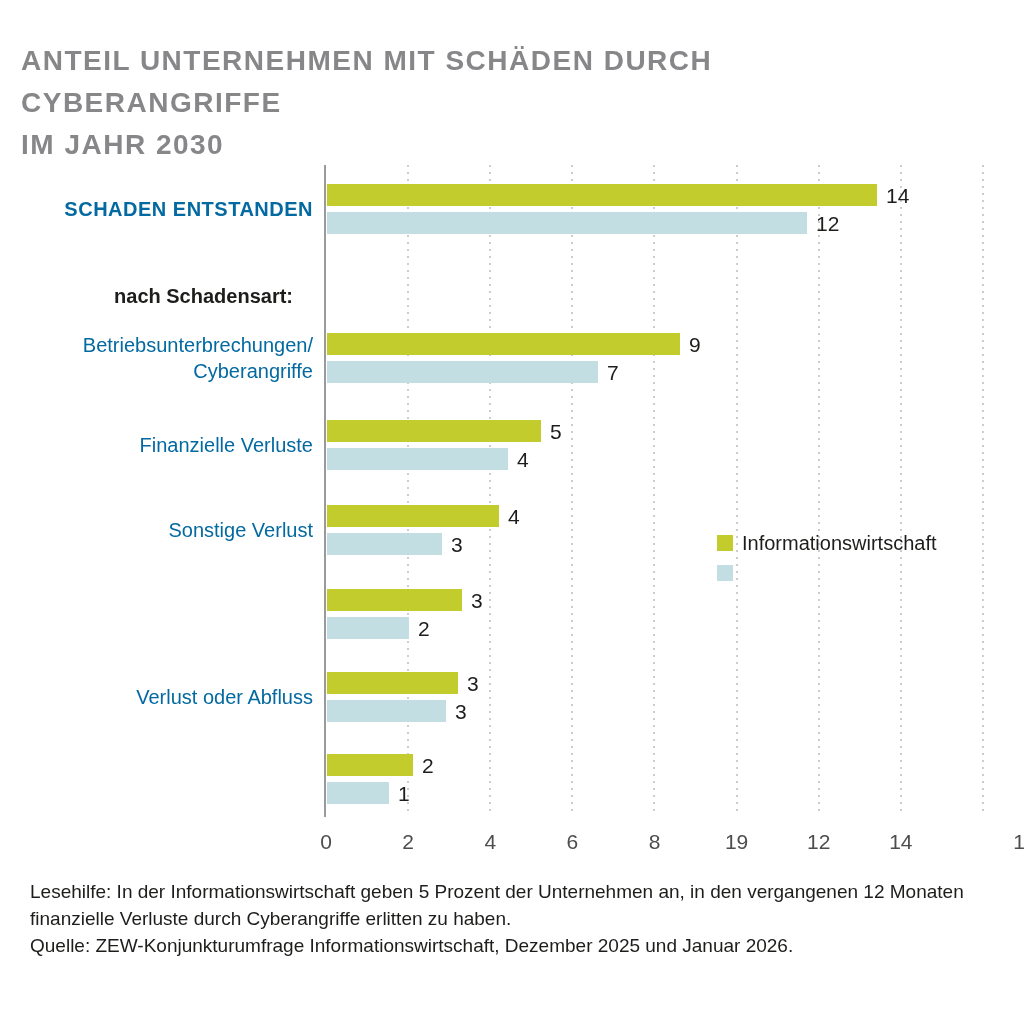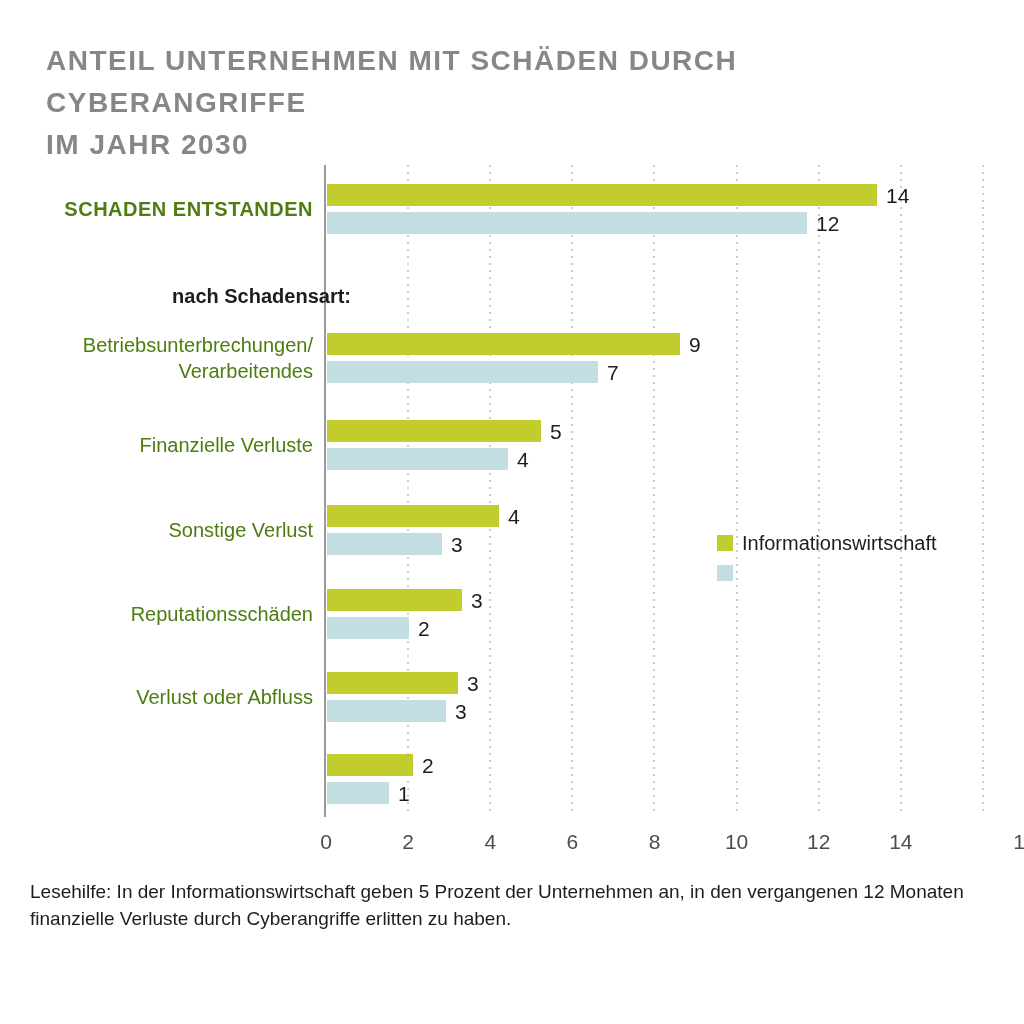--- a/index.html
+++ b/index.html
@@ -2,21 +2,21 @@
 <html style="--c-s1: #c3cc2d; --c-s2: #c2dee3; --c-title: #87878a; --c-axis: #9a9a9a; --c-grid: #cccccc; --c-tick: #4d4d4d;"><head>
 <meta charset="utf-8">
 <style>
   html,body{margin:0;padding:0;background:#ffffff;}
   .page{
     position:relative;width:1024px;height:1024px;background:#ffffff;overflow:hidden;
     font-family:"Liberation Sans",sans-serif;color:#1d1d1b;
   }
   
   .title{
-    position:absolute;left:46px;top:40px;width:960px;
+    position:absolute;left:21px;top:40px;width:960px;
     font-size:28px;font-weight:700;letter-spacing:1.5px;line-height:42px;
     color:var(--c-title);
   }
   
   .plot{position:absolute;left:0;top:0;width:1024px;height:1024px;}
   .axis-y{
     position:absolute;left:324px;top:165px;width:2px;height:652px;
     background:var(--c-axis);
   }
   .grid{
@@ -24,25 +24,25 @@
     background-image:repeating-linear-gradient(to bottom,var(--c-grid) 0 2px,transparent 2px 7px);
   }
   .bar{position:absolute;left:327px;height:22px;}
   .bar.s1{background:var(--c-s1);}
   .bar.s2{background:var(--c-s2);}
   .val{
     position:absolute;height:22px;line-height:23px;font-size:21px;color:#1d1d1b;
   }
   .cat{
     position:absolute;right:711px;text-align:right;transform:translateY(-50%);
-    font-size:20px;line-height:26px;color:#4d7c0f;white-space:nowrap;
+    font-size:20px;line-height:26px;color:#0369a1;white-space:nowrap;
   }
   .cat.bold{font-weight:700;letter-spacing:0.5px;}
   .section-header{
-    position:absolute;right:673px;top:296px;transform:translateY(-50%);
+    position:absolute;right:731px;top:296px;transform:translateY(-50%);
     font-size:20px;font-weight:700;color:#1d1d1b;white-space:nowrap;
   }
   .xtick{
     position:absolute;top:830px;transform:translateX(-50%);
     font-size:21px;color:var(--c-tick);
   }
   
   .legend{position:absolute;left:717px;top:528px;text-align:center;}
   .legend-item{display:flex;align-items:center;height:30px;}
   .swatch{width:16px;height:16px;margin-right:9px;flex:0 0 auto;}
@@ -67,63 +67,60 @@
   <div class="xtick" style="left: 326px;">0</div>
       <div class="grid" style="left: 407.12px;"></div>
       <div class="xtick" style="left: 408.12px;">2</div>
       <div class="grid" style="left: 489.24px;"></div>
       <div class="xtick" style="left: 490.24px;">4</div>
       <div class="grid" style="left: 571.36px;"></div>
       <div class="xtick" style="left: 572.36px;">6</div>
       <div class="grid" style="left: 653.48px;"></div>
       <div class="xtick" style="left: 654.48px;">8</div>
       <div class="grid" style="left: 735.6px;"></div>
-      <div class="xtick" style="left: 736.6px;">10</div>
+      <div class="xtick" style="left: 736.6px;">19</div>
       <div class="grid" style="left: 817.72px;"></div>
       <div class="xtick" style="left: 818.72px;">12</div>
       <div class="grid" style="left: 899.84px;"></div>
       <div class="xtick" style="left: 900.84px;">14</div>
       <div class="grid" style="left: 981.96px;"></div>
       <div class="xtick" style="left: 1025px;">16</div>
       <div class="bar s1" style="top: 184px; width: 550px;"></div>
       <div class="val" style="top: 184px; left: 886px;">14</div>
       <div class="bar s2" style="top: 212px; width: 480px;"></div>
       <div class="val" style="top: 212px; left: 816px;">12</div>
       <div class="cat bold" style="top: 209px;">
         <div>SCHADEN ENTSTANDEN</div>
       </div>
       <div class="bar s1" style="top: 333px; width: 353px;"></div>
       <div class="val" style="top: 333px; left: 689px;">9</div>
       <div class="bar s2" style="top: 361px; width: 271px;"></div>
       <div class="val" style="top: 361px; left: 607px;">7</div>
       <div class="cat" style="top: 358px;">
         <div>Betriebsunterbrechungen/</div>
-        <div>Verarbeitendes</div>
+        <div>Cyberangriffe</div>
       </div>
       <div class="bar s1" style="top: 420px; width: 214px;"></div>
       <div class="val" style="top: 420px; left: 550px;">5</div>
       <div class="bar s2" style="top: 448px; width: 181px;"></div>
       <div class="val" style="top: 448px; left: 517px;">4</div>
       <div class="cat" style="top: 445px;">
         <div>Finanzielle Verluste</div>
       </div>
       <div class="bar s1" style="top: 505px; width: 172px;"></div>
       <div class="val" style="top: 505px; left: 508px;">4</div>
       <div class="bar s2" style="top: 533px; width: 115px;"></div>
       <div class="val" style="top: 533px; left: 451px;">3</div>
       <div class="cat" style="top: 530px;">
         <div>Sonstige Verlust</div>
       </div>
       <div class="bar s1" style="top: 589px; width: 135px;"></div>
       <div class="val" style="top: 589px; left: 471px;">3</div>
       <div class="bar s2" style="top: 617px; width: 82px;"></div>
       <div class="val" style="top: 617px; left: 418px;">2</div>
-      <div class="cat" style="top: 614px;">
-        <div>Reputationsschäden</div>
-      </div>
       <div class="bar s1" style="top: 672px; width: 131px;"></div>
       <div class="val" style="top: 672px; left: 467px;">3</div>
       <div class="bar s2" style="top: 700px; width: 119px;"></div>
       <div class="val" style="top: 700px; left: 455px;">3</div>
       <div class="cat" style="top: 697px; margin-left: 20px;">
         <div>Verlust oder Abfluss</div>
       </div>
       <div class="bar s1" style="top: 754px; width: 86px;"></div>
       <div class="val" style="top: 754px; left: 422px;">2</div>
       <div class="bar s2" style="top: 782px; width: 62px;"></div>
@@ -135,15 +132,16 @@
       <span class="swatch" id="sw0" style="background: rgb(195, 204, 45);"></span>
       <span class="legend-label">Informationswirtschaft</span>
     </div>
     <div class="legend-item">
       <span class="swatch" id="sw1" style="background: rgb(194, 222, 227);"></span>
     </div>
   </div>
 
   <div class="footer">
     <div>Lesehilfe: In der Informationswirtschaft geben 5 Prozent der Unternehmen an, in den vergangenen 12 Monaten finanzielle Verluste durch Cyberangriffe erlitten zu haben.</div>
+    <div>Quelle: ZEW-Konjunkturumfrage Informationswirtschaft, Dezember 2025 und Januar 2026.</div>
   </div>
 
 </div>
 
 </body></html>

